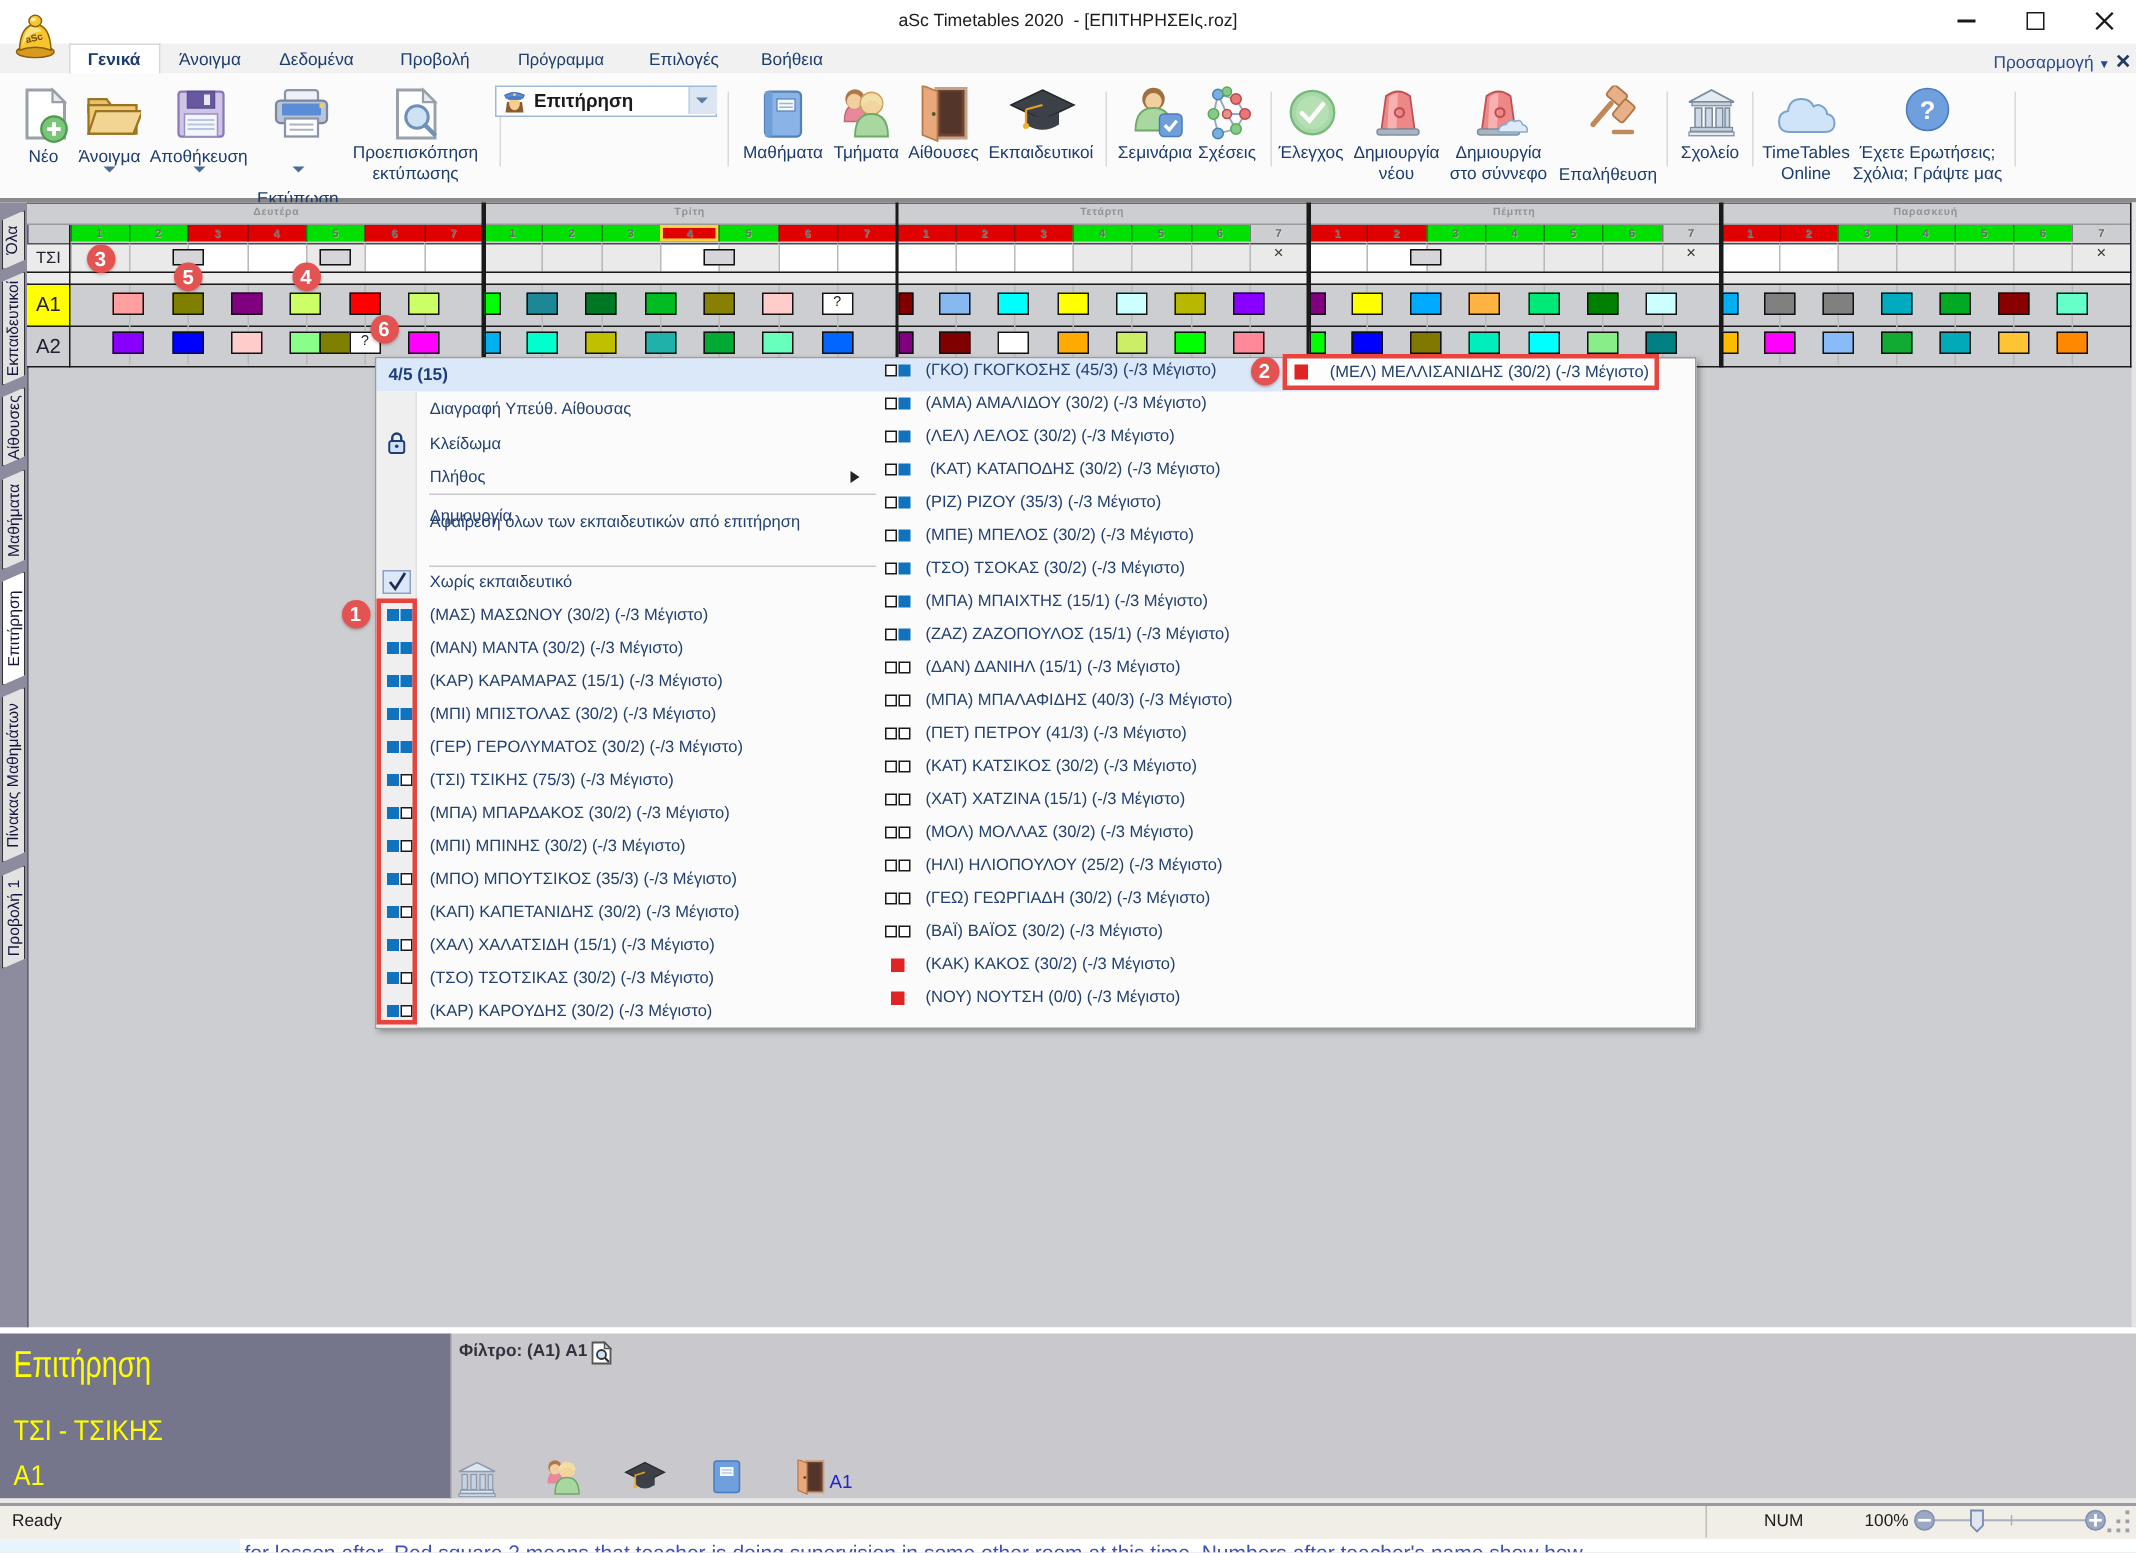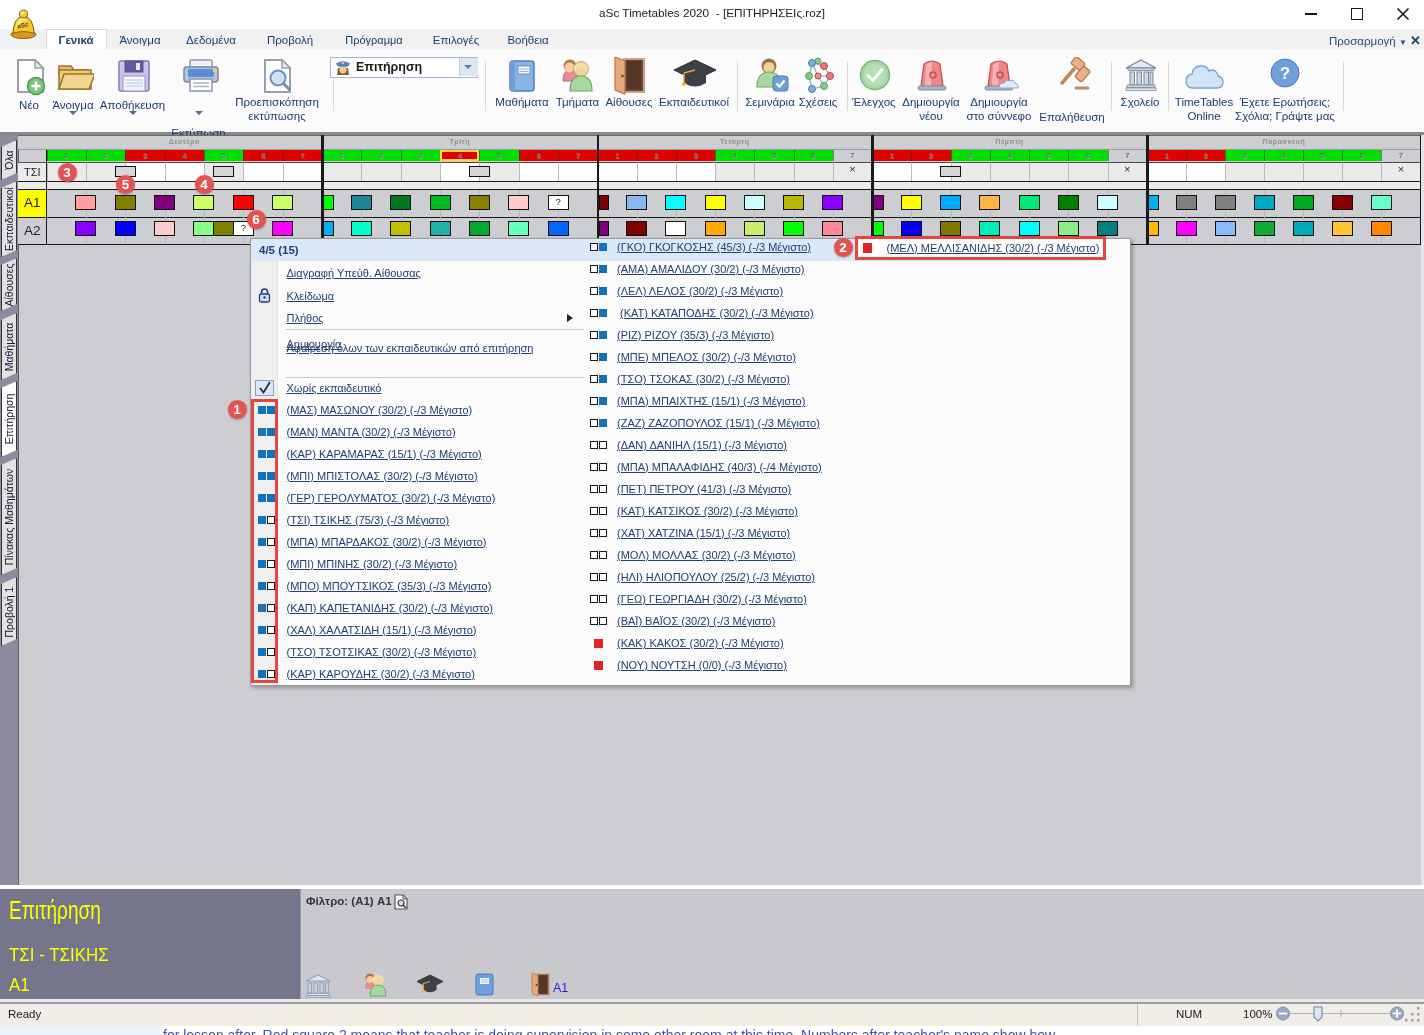--- a/index.html
+++ b/index.html
@@ -1,21 +1,21 @@
 <!DOCTYPE html>
 <html><head><meta charset="utf-8">
 <style>
 html,body{margin:0;padding:0;}
 body{width:1424px;height:1035px;overflow:hidden;font-family:"Liberation Sans",sans-serif;}
 .ap{position:absolute;}
 #root{position:relative;width:1424px;height:1035px;background:#fff;overflow:hidden;}
 .lbl{color:#1c3c6e;font-size:11.5px;line-height:14px;text-align:center;white-space:nowrap;}
 .badge{position:absolute;width:19px;height:19px;border-radius:50%;background:#e25352;color:#fff;
  font-size:13.5px;font-weight:bold;text-align:center;line-height:19px;z-index:60;box-shadow:0 1px 2px rgba(80,30,30,.35);}
-.mtext{color:#23406f;font-size:11px;line-height:22px;white-space:nowrap;text-decoration:underline;}
+.mtext{color:#23406f;font-size:11px;line-height:22px;white-space:nowrap;}
 .sq{position:absolute;width:8px;height:8px;}
 .sqf{background:#1173bd;}
 .sqo{background:#fff;border:1px solid #1a1a1a;width:6px;height:6px;}
 .sqr{background:#e02424;}
 </style></head><body>
 <div id="root">
 
 <div class="ap" style="left:0;top:0;width:1424px;height:30px;background:#fff;"></div>
 <div class="ap" style="left:0;top:0;width:1424px;height:30px;text-align:center;font-size:11.8px;color:#1b1b1b;line-height:27px;">aSc Timetables 2020&nbsp; - [ΕΠΙΤΗΡΗΣΕΙς.roz]</div>
 <div class="ap" style="left:1304.5px;top:13px;width:12px;height:1.6px;background:#1a1a1a;"></div>
@@ -559,21 +559,21 @@
     <div class="sq sqf" style="left:599px;top:397px;z-index:22;"></div>
 <div class="ap mtext" style="left:617px;top:390px;z-index:22;">(ΜΠΑ) ΜΠΑΙΧΤΗΣ (15/1) (-/3 Μέγιστο)</div>
 <div class="sq sqo" style="left:590px;top:419px;z-index:22;"></div>
     <div class="sq sqf" style="left:599px;top:419px;z-index:22;"></div>
 <div class="ap mtext" style="left:617px;top:412px;z-index:22;">(ΖΑΖ) ΖΑΖΟΠΟΥΛΟΣ (15/1) (-/3 Μέγιστο)</div>
 <div class="sq sqo" style="left:590px;top:441px;z-index:22;"></div>
     <div class="sq sqo" style="left:599px;top:441px;z-index:22;"></div>
 <div class="ap mtext" style="left:617px;top:434px;z-index:22;">(ΔΑΝ) ΔΑΝΙΗΛ (15/1) (-/3 Μέγιστο)</div>
 <div class="sq sqo" style="left:590px;top:463px;z-index:22;"></div>
     <div class="sq sqo" style="left:599px;top:463px;z-index:22;"></div>
-<div class="ap mtext" style="left:617px;top:456px;z-index:22;">(ΜΠΑ) ΜΠΑΛΑΦΙΔΗΣ (40/3) (-/4 Μέγιστο)</div>
+<div class="ap mtext" style="left:617px;top:456px;z-index:22;">(ΜΠΑ) ΜΠΑΛΑΦΙΔΗΣ (40/3) (-/3 Μέγιστο)</div>
 <div class="sq sqo" style="left:590px;top:485px;z-index:22;"></div>
     <div class="sq sqo" style="left:599px;top:485px;z-index:22;"></div>
 <div class="ap mtext" style="left:617px;top:478px;z-index:22;">(ΠΕΤ) ΠΕΤΡΟΥ (41/3) (-/3 Μέγιστο)</div>
 <div class="sq sqo" style="left:590px;top:507px;z-index:22;"></div>
     <div class="sq sqo" style="left:599px;top:507px;z-index:22;"></div>
 <div class="ap mtext" style="left:617px;top:500px;z-index:22;">(ΚΑΤ) ΚΑΤΣΙΚΟΣ (30/2) (-/3 Μέγιστο)</div>
 <div class="sq sqo" style="left:590px;top:529px;z-index:22;"></div>
     <div class="sq sqo" style="left:599px;top:529px;z-index:22;"></div>
 <div class="ap mtext" style="left:617px;top:522px;z-index:22;">(ΧΑΤ) ΧΑΤΖΙΝΑ (15/1) (-/3 Μέγιστο)</div>
 <div class="sq sqo" style="left:590px;top:551px;z-index:22;"></div>

